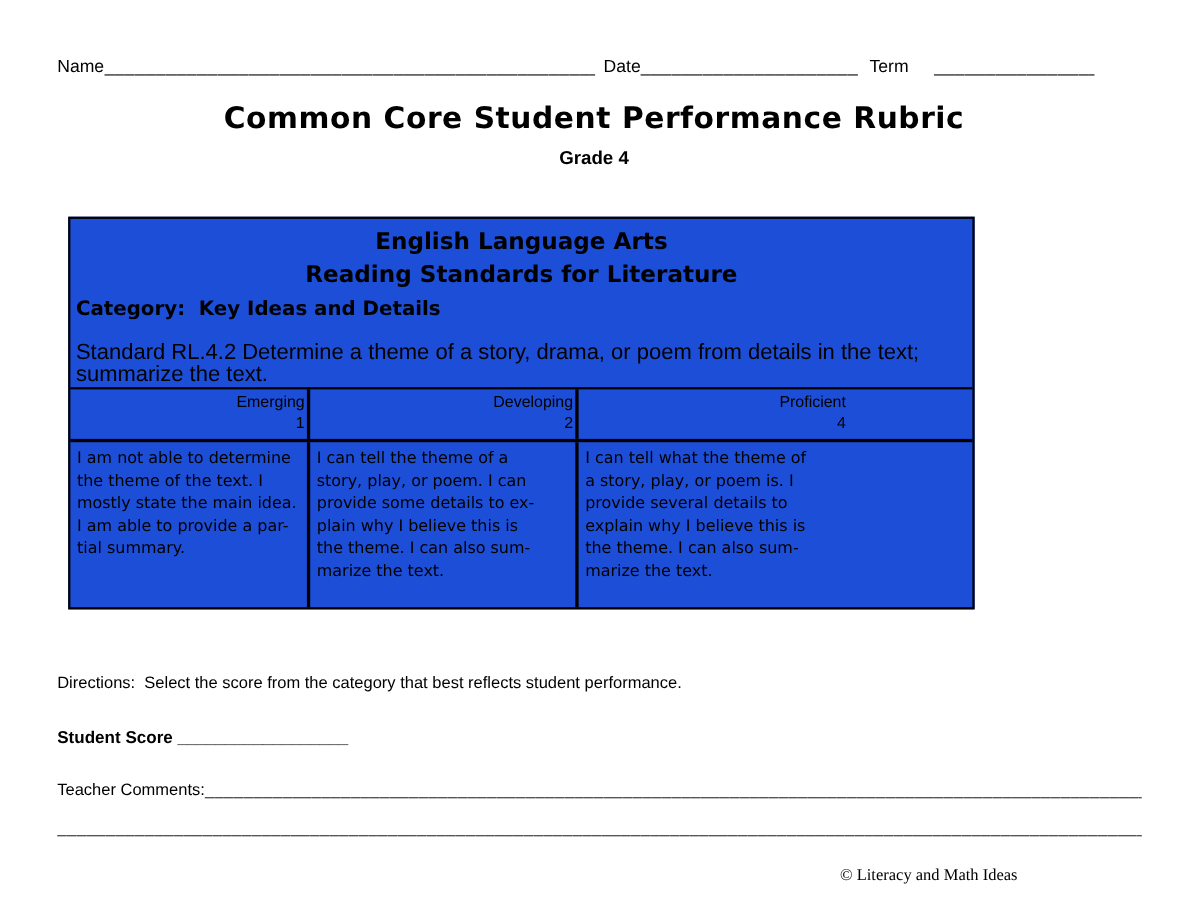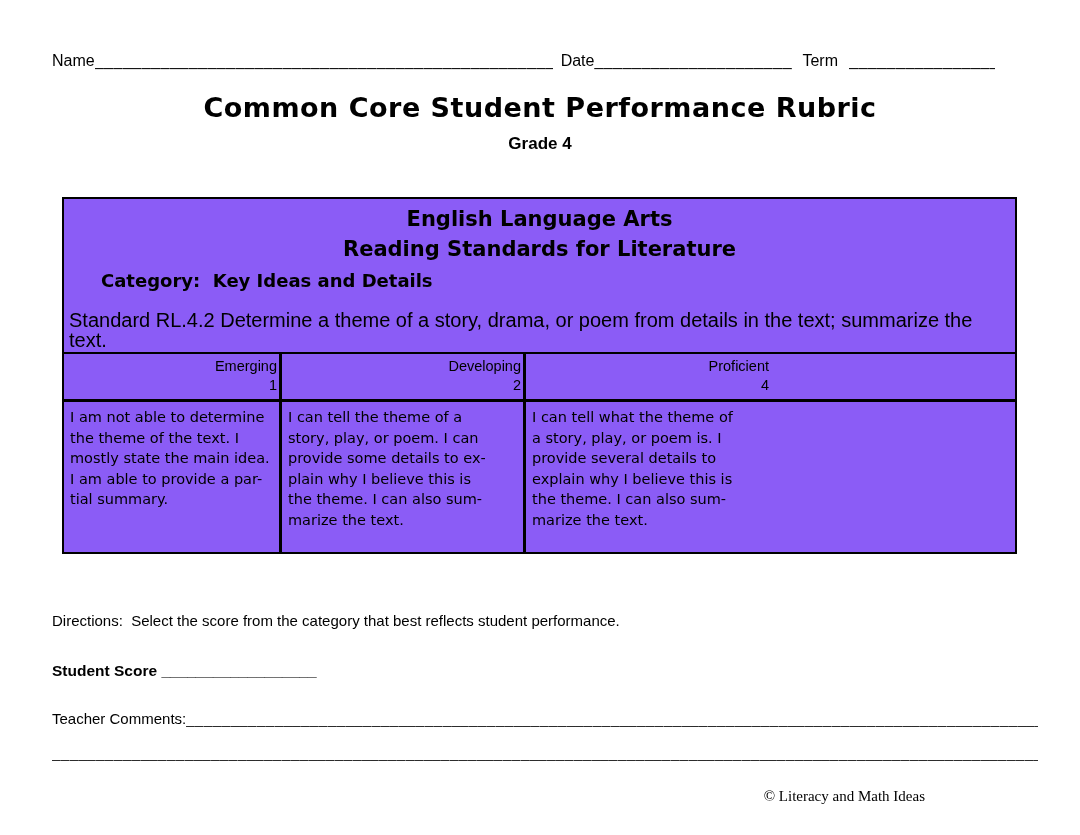--- a/index.html
+++ b/index.html
@@ -15,49 +15,49 @@
     font-size: 16px; white-space: nowrap;
   }
   .fill {
     display: inline-block; overflow: hidden; white-space: nowrap;
     letter-spacing: 0.5px; vertical-align: baseline;
   }
   .fill-name { flex: 1 1 auto; min-width: 0; }
   .fill-date { width: 198px; flex: 0 0 auto; }
   .fill-term { width: 146px; flex: 0 0 auto; }
   .lbl-date { margin-left: 8px; }
-  .lbl-term { margin-left: 10px; margin-right: 11px; }
+  .lbl-term { margin-left: 10px; margin-right: 23px; }
 
   
   .doc-title {
     position: absolute; top: 92px; left: 0; width: 100%;
     text-align: center; font-family: "DejaVu Sans", sans-serif;
     font-size: 27px; font-weight: bold; letter-spacing: 0.5px;
   }
   .doc-subtitle {
     position: absolute; top: 134px; left: 0; width: 100%;
     text-align: center; font-size: 17px; font-weight: bold;
   }
 
   
   .rubric {
-    position: absolute; left: 62px; top: 197px; width: 955px;
-    border: 2px solid #000; background: #8b5cf6;
+    position: absolute; left: 62px; top: 197px; width: 824px;
+    border: 2px solid #000; background: #1d4ed8;
   }
   .rubric-top {
     height: 155px; border-bottom: 2px solid #000;
     padding: 5px 5px 0 5px;
   }
   .r-subject, .r-strand {
     text-align: center; font-family: "DejaVu Sans", sans-serif;
     font-size: 21px; font-weight: bold; line-height: 30px;
   }
   .r-category {
     font-family: "DejaVu Sans", sans-serif; font-size: 18px; font-weight: bold;
-    line-height: 26px; margin-top: 4px; white-space: pre-wrap; margin-left: 32px;
+    line-height: 26px; margin-top: 4px; white-space: pre-wrap;
   }
   .r-standard {
     font-size: 20px; line-height: 20px; margin-top: 16px; white-space: pre-wrap;
   }
 
   .r-row { display: grid; grid-template-columns: 218px 244px 245px auto; }
   .r-headrow { border-bottom: 3px solid #000; }
   .r-headcell {
     padding: 3px 2px 4px 2px; text-align: right;
     font-size: 14.5px; line-height: 19px;

